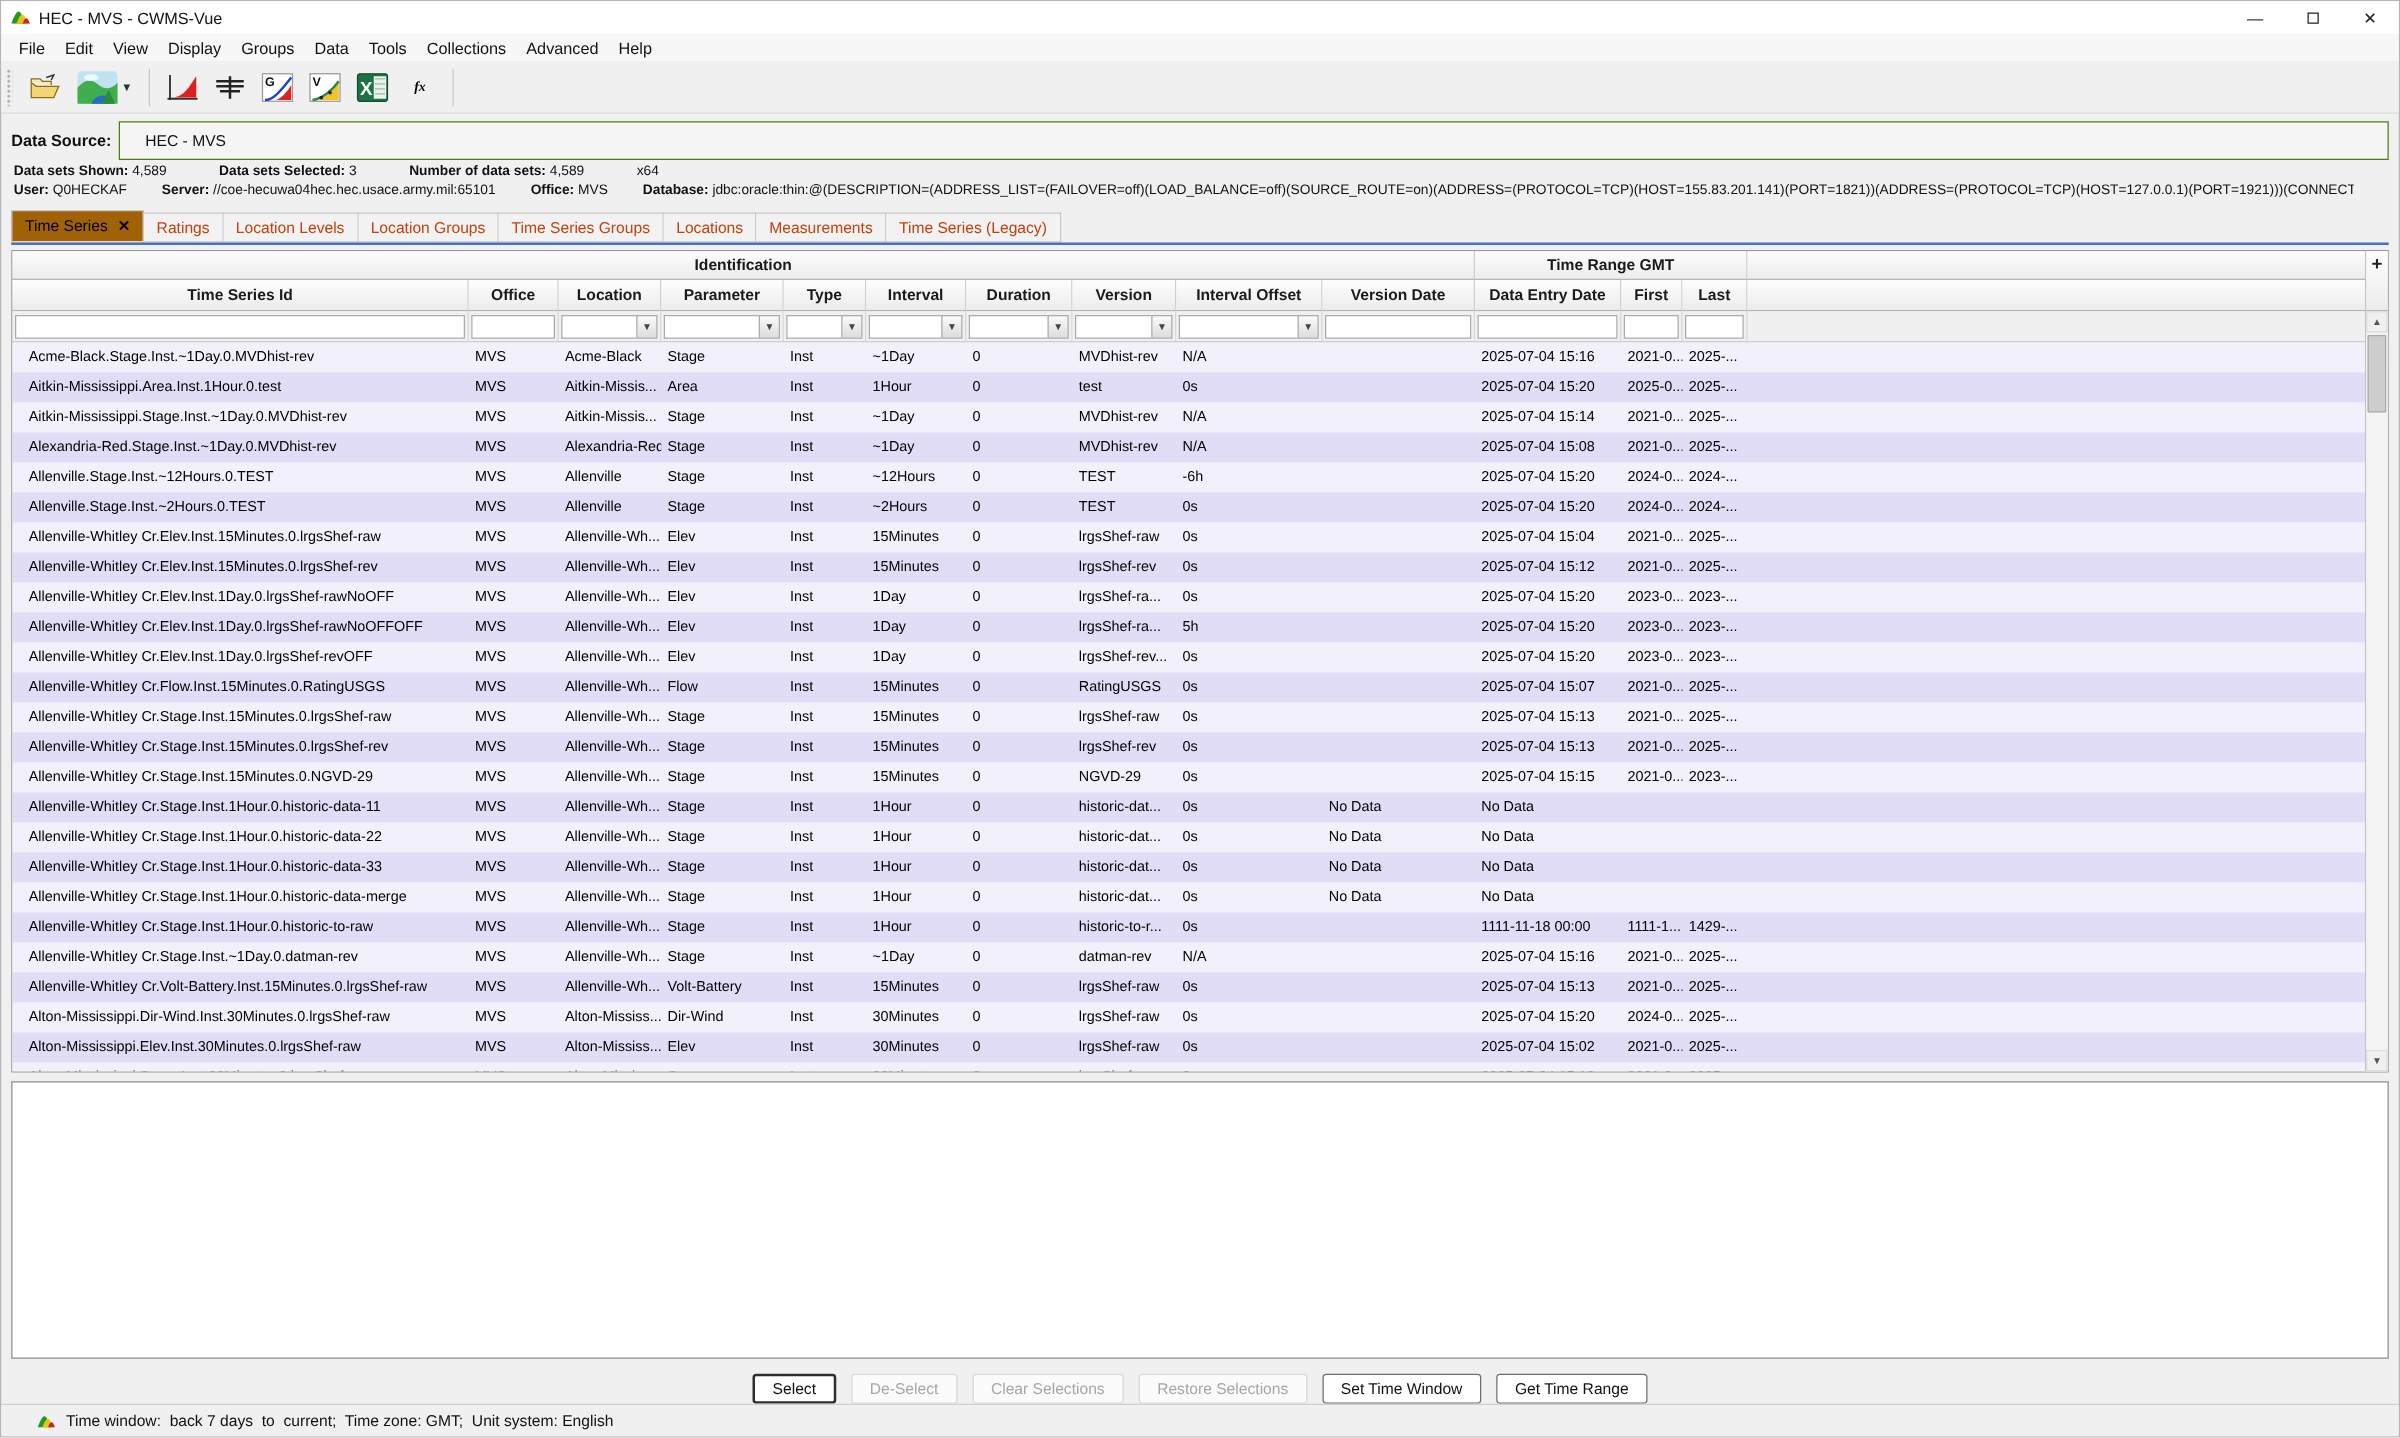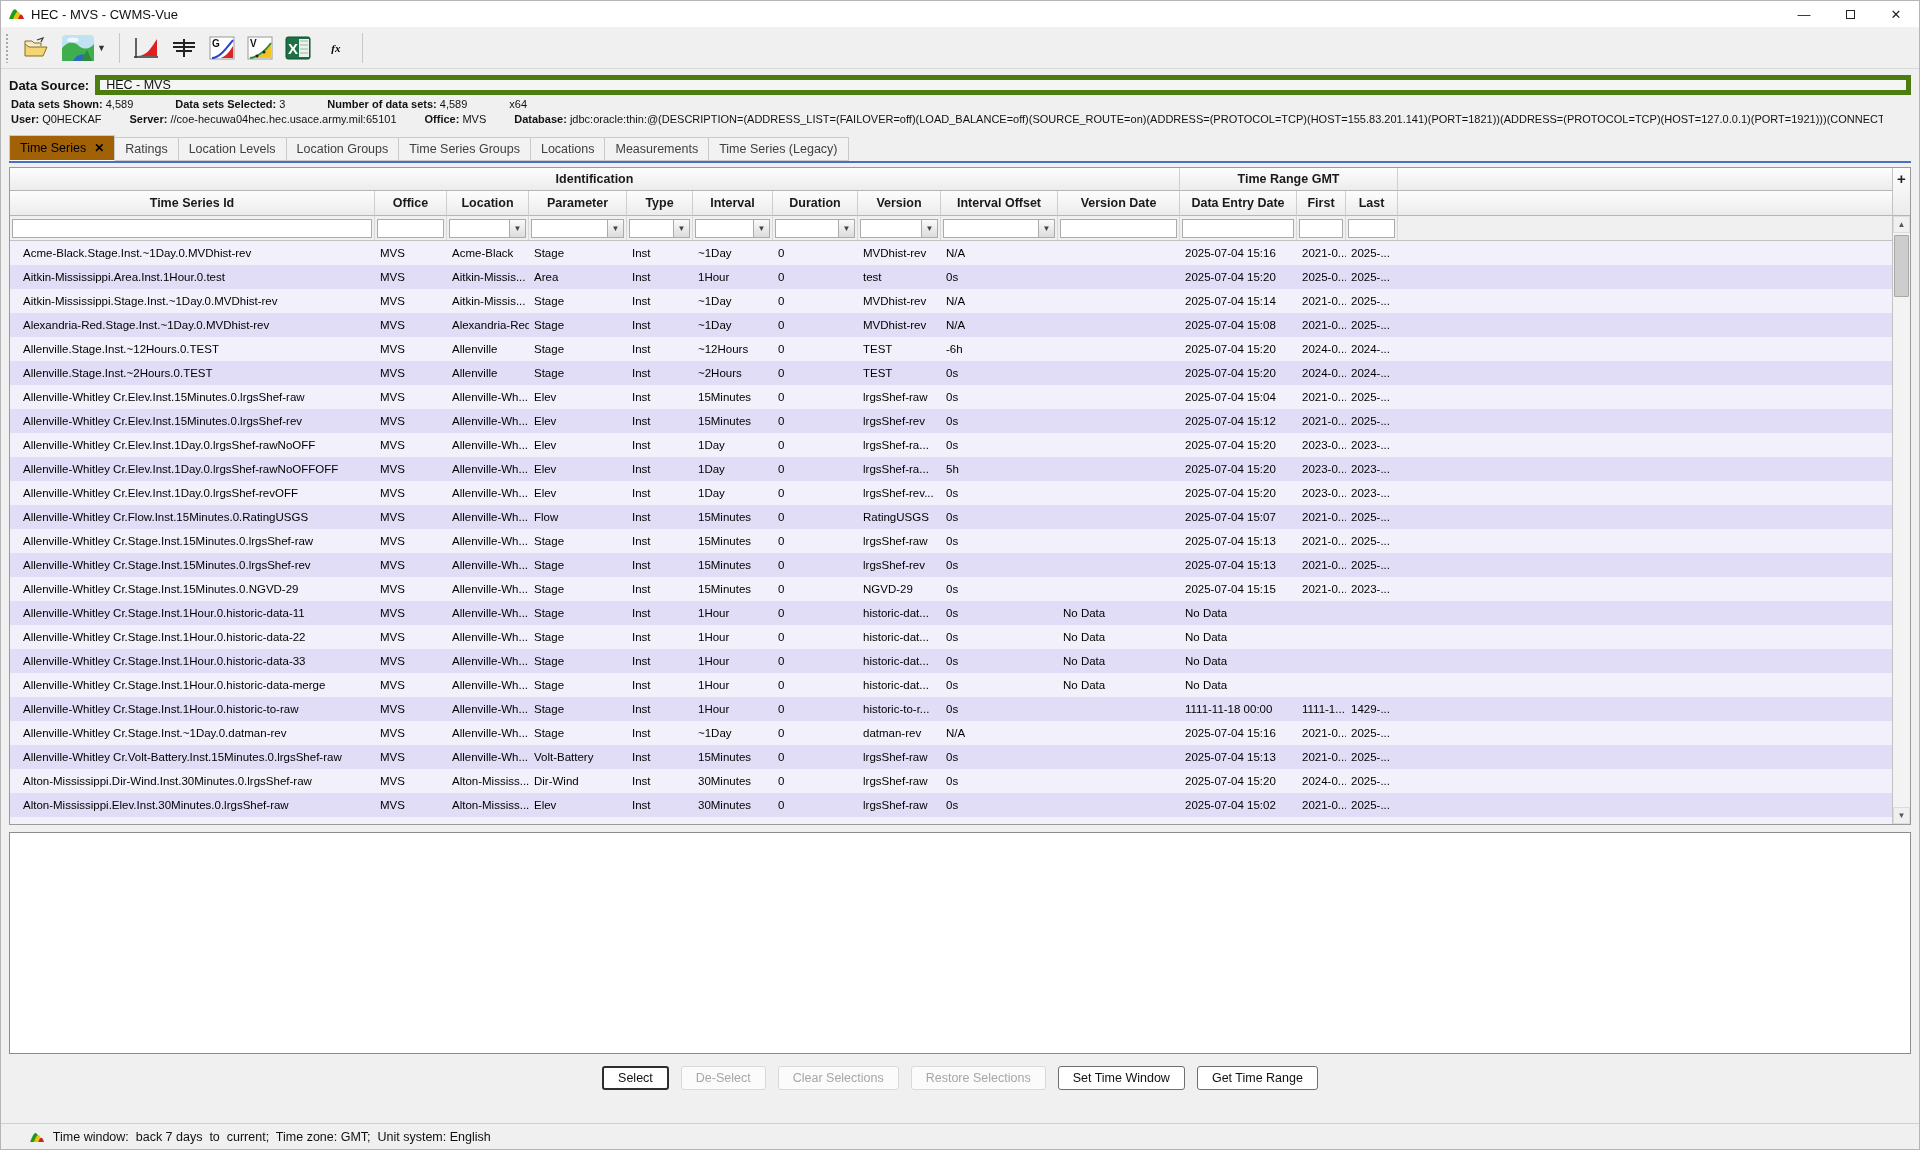--- a/index.html
+++ b/index.html
@@ -30,33 +30,33 @@
           background-size:4px 4px; }
   .tbtn { height:32px; min-width:32px; display:flex; align-items:center; justify-content:center;
           border:1px solid transparent; border-radius:2px; padding:0 2px; }
   .tsep { width:1px; height:30px; background:#c7c7c7; margin:0 4px; }
   .ddcaret { font-size:9px; color:#333; margin-left:2px; }
   .fx-glyph { font-family:"Liberation Serif", serif; font-style:italic; font-weight:bold; font-size:11px; }
 
   
   .ds-row { display:flex; align-items:center; margin:6px 8px 0 8px; flex:0 0 auto; }
   .ds-label { font-size:13px; font-weight:bold; color:#111; margin-right:6px; white-space:nowrap; }
-  .ds-field { flex:1; height:20px; background:#f5f5f5; border:5px solid #4d7c0f;
-              font-size:12.5px; color:#111; display:flex; align-items:center; padding-left:6px; }
+  .ds-field { flex:1; height:31px; background:#f5f5f5; border:1px solid #4d7c0f;
+              font-size:12.5px; color:#111; display:flex; align-items:center; padding-left:20px; }
   .info-row { display:flex; align-items:center; margin:3px 8px 0 10px; font-size:11px; color:#111;
               white-space:nowrap; flex:0 0 auto; }
   .info-pair { margin-right:42px; }
   .info-pair b { font-weight:bold; }
   .info-row.session .info-pair { margin-right:28px; }
   .db-pair { overflow:hidden; text-overflow:clip; }
 
   
   .tabs { display:flex; align-items:flex-end; margin:10px 8px 0 8px; height:26px; flex:0 0 auto; }
   .tab { height:24px; display:flex; align-items:center; padding:0 10px; font-size:12.5px;
-         color:#404040; background:#f2f2f2; border:1px solid #c9c9c9; border-left:none; }
+         color:#c2410c; background:#f2f2f2; border:1px solid #c9c9c9; border-left:none; }
   .tab:first-child { border-left:1px solid #c9c9c9; }
   .tab.active { background:#a16207; color:#000; height:26px; font-weight:normal;
                 border-bottom:1px solid #fff; }
   .tab .closex { margin-left:8px; font-size:12px; color:#000; font-weight:bold; }
   .tabline { height:2px; background:#4a6fc3; margin:0 8px; flex:0 0 auto; }
 
   
   .table-wrap { margin:4px 8px 0 8px; border:1px solid #9a9a9a; background:#f0f0f0;
                 display:flex; flex-direction:column; flex:0 0 auto; position:relative; }
   .hdr-row, .filter-row, .grid-row { display:flex; }
@@ -134,20 +134,32 @@
     </span>
     <span class="title">HEC - MVS - CWMS-Vue</span>
     <span class="spacer"></span>
     <span class="wbtn">—</span>
     <span class="wbtn">
         <span class="sq"></span>
       </span>
     <span class="wbtn">✕</span>
   </div>
 
+  <div class="menubar" id="menubar">
+      <span class="mitem">File</span>
+      <span class="mitem">Edit</span>
+      <span class="mitem">View</span>
+      <span class="mitem">Display</span>
+      <span class="mitem">Groups</span>
+      <span class="mitem">Data</span>
+      <span class="mitem">Tools</span>
+      <span class="mitem">Collections</span>
+      <span class="mitem">Advanced</span>
+      <span class="mitem">Help</span>
+    </div>
 
   <div class="toolbar">
     <span class="grip"></span>
     <span class="tbtn">
       <svg width="26" height="22" viewBox="0 0 26 22">
         <path d="M2,7 L2,19 L20,19 L24,10 L6,10 L2,7 Z" fill="#f3d673" stroke="#8a6d1d"></path>
         <path d="M2,7 L2,4 L9,4 L11,6 L18,6 L18,9" fill="#f8e9b4" stroke="#8a6d1d"></path>
         <path d="M14,3 L20,1 L18,5" fill="none" stroke="#333" stroke-width="1.2"></path>
       </svg>
     </span>

